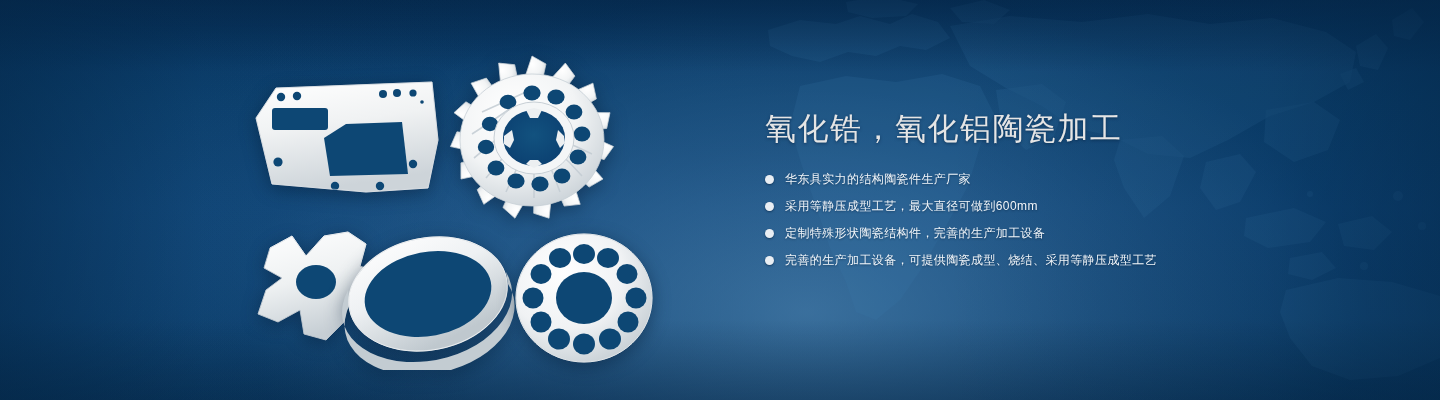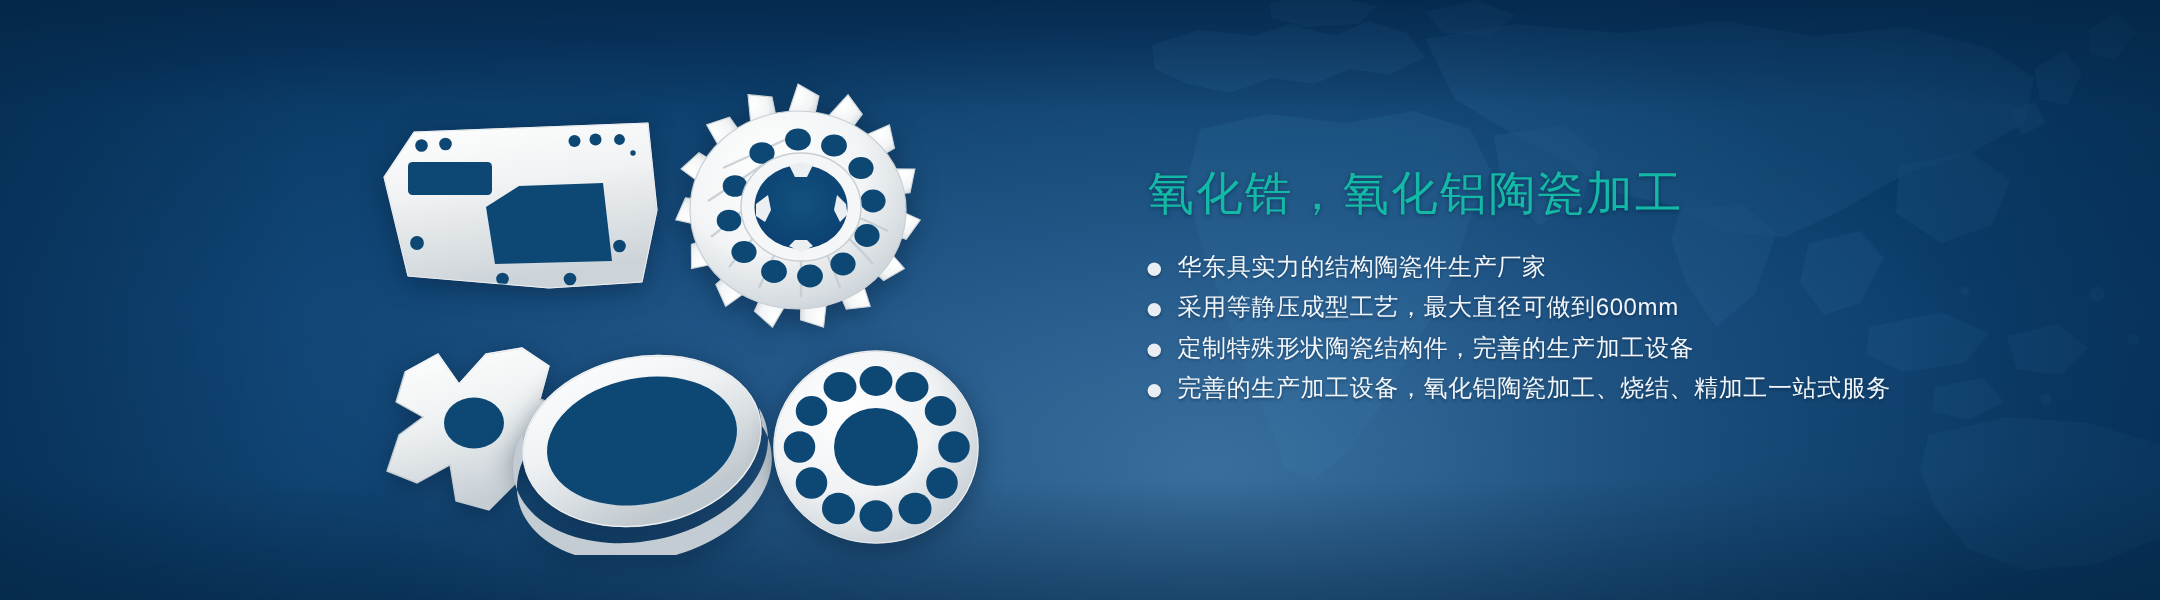--- a/index.html
+++ b/index.html
@@ -31,42 +31,42 @@
     position:absolute;top:-10px;right:-30px;width:820px;height:420px;
     opacity:0.30;pointer-events:none;
   }
   .bg-map svg{width:100%;height:100%;display:block;}
 
   
   .copy{
     position:absolute;left:765px;top:108px;width:620px;
   }
   .headline{
-    color:#14b8a6;
+    color:#e5e5e5;
     font-size:31px;
     font-weight:400;
     letter-spacing:1.5px;
     line-height:42px;
     margin:0 0 18px 0;
     text-shadow:0 1px 3px rgba(2,26,52,0.55);
     white-space:nowrap;
   }
   .bullets{list-style:none;margin:0;padding:0;}
   .bullet{
     display:flex;align-items:center;
     margin:0 0 5px 0;height:22px;
   }
   .bullet-dot{
     width:9px;height:9px;border-radius:50%;
     background:#e9eef3;
     margin-right:11px;flex:0 0 auto;
     box-shadow:0 1px 2px rgba(2,26,52,0.5);
   }
   .bullet-text{
-    color:#f2f6fa;font-size:16px;line-height:20px;
+    color:#f2f6fa;font-size:12px;line-height:20px;
     letter-spacing:0.4px;white-space:nowrap;
     text-shadow:0 1px 2px rgba(2,26,52,0.45);
   }
 
   
   .parts{position:absolute;left:0;top:0;width:720px;height:400px;}
   .parts svg{display:block;}
   .part{position:absolute;filter:drop-shadow(0 4px 9px rgba(2,24,48,0.45));}
   .p-plate{left:250px;top:78px;}
   .p-impeller{left:442px;top:50px;}
@@ -303,18 +303,18 @@
       <li class="bullet">
         <span class="bullet-dot"></span>
         <span class="bullet-text">采用等静压成型工艺，最大直径可做到600mm</span>
       </li>
       <li class="bullet">
         <span class="bullet-dot"></span>
         <span class="bullet-text">定制特殊形状陶瓷结构件，完善的生产加工设备</span>
       </li>
       <li class="bullet">
         <span class="bullet-dot"></span>
-        <span class="bullet-text">完善的生产加工设备，氧化铝陶瓷加工、烧结、精加工一站式服务</span>
+        <span class="bullet-text">完善的生产加工设备，可提供陶瓷成型、烧结、采用等静压成型工艺</span>
       </li>
     </ul>
   </div>
 
 </div>
 
 </body></html>

